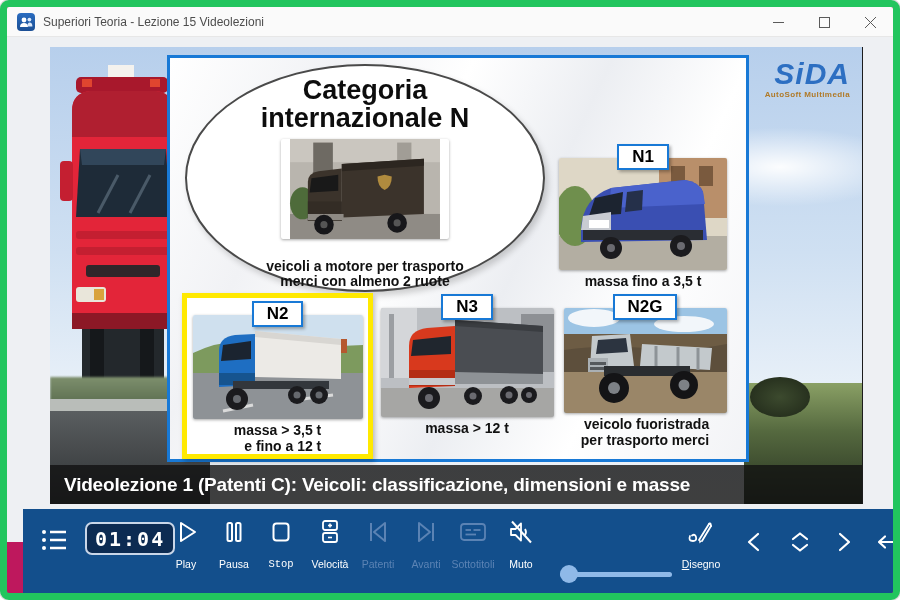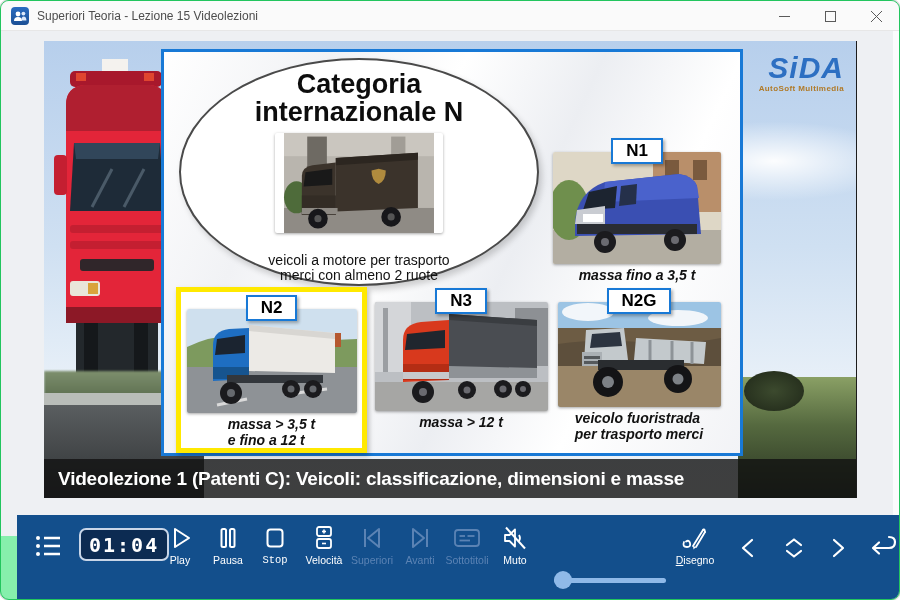--- a/index.html
+++ b/index.html
@@ -1,18 +1,18 @@
 <!DOCTYPE html>
 <html><head>
 <meta charset="utf-8">
 <style>
   * { margin:0; padding:0; box-sizing:border-box; }
   html,body { width:900px; height:600px; background:#fff; font-family:"Liberation Sans", sans-serif; overflow:hidden; }
   .window { position:relative; width:900px; height:600px; border-radius:9px; overflow:hidden;
-            border:1px solid #22c55e; background:#86efac; box-shadow:0 0 0 1px rgba(0,0,0,.15); }
+            border:7px solid #22c55e; background:#be185d; box-shadow:0 0 0 1px rgba(0,0,0,.15); }
 
   
   .titlebar { position:absolute; left:0; top:0; width:100%; height:30px; background:#fafafa;
               border-bottom:1px solid #e7e7e7; display:flex; align-items:center; padding-left:10px; }
   .app-icon { width:18px; height:18px; border-radius:4px; background:linear-gradient(#2a6cc0,#1b4f94);
               display:flex; align-items:center; justify-content:center; margin-right:8px; flex:0 0 auto; }
   .win-title { font-size:12px; color:#4d4d4d; }
   .win-controls { position:absolute; right:0; top:0; height:30px; display:flex; }
   .win-btn { width:46px; height:30px; display:flex; align-items:center; justify-content:center; color:#5a5a5a; }
   .win-btn svg { display:block; }
@@ -40,40 +40,40 @@
   .brand-tag { font-size:8px; font-weight:bold; color:#b07a28; margin-top:2px; letter-spacing:.4px; }
 
   
   .slide { position:absolute; left:117px; top:8px; width:582px; height:407px; border:3px solid #1879d6;
            background:linear-gradient(115deg,#ffffff 0%,#f1f2f5 22%,#ffffff 40%,#eceef2 58%,#ffffff 76%,#f2f3f6 100%); }
   .ellipse { position:absolute; left:15px; top:6px; width:360px; height:228px; background:#fff;
              border:2px solid #4a4a4a; border-radius:50%; box-shadow:3px 4px 6px rgba(0,0,0,.18);
              display:flex; flex-direction:column; align-items:center; justify-content:flex-start; padding-top:10px; }
   .slide-title { font-size:27px; font-weight:bold; color:#0d0d0d; text-align:center; line-height:1.05; }
   .photo { border-radius:2px; box-shadow:0 1px 3px rgba(0,0,0,.35); display:block; }
-  .definition { font-size:14px; font-weight:normal; color:#111; text-align:center; line-height:1.12; margin-top:20px; }
+  .definition { font-size:14px; font-weight:bold; color:#111; text-align:center; line-height:1.12; margin-top:20px; }
 
   .ncard { position:absolute; display:flex; flex-direction:column; align-items:center; }
   .nlabel { background:#fff; border:2px solid #1879d6; padding:0 13px; font-size:17px; font-weight:bold; color:#000;
             line-height:22px; z-index:2; margin-bottom:-12px; box-shadow:2px 2px 3px rgba(0,0,0,.3); }
-  .ncaption { font-size:14px; font-weight:bold; color:#111; text-align:left; line-height:1.12; margin-top:4px;font-style:italic; }
+  .ncaption { font-size:14px; font-weight:bold; color:#111; text-align:right; line-height:1.12; margin-top:4px; }
   .n2-box { position:absolute; left:12px; top:235px; width:191px; height:166px; border:5px solid #ffe900;
             background:#fff; box-shadow:2px 3px 5px rgba(0,0,0,.25);padding-left:43px; }
   .n2-inner { position:absolute; left:0; top:0; width:100%; display:flex; flex-direction:column; align-items:center; }
 
   
   .vcaption { position:absolute; left:0; bottom:0; width:100%; height:39px; background:rgba(18,18,18,.8);
               display:flex; align-items:center; padding-left:14px; }
   .vcaption span { color:#fff; font-size:19px; font-weight:bold; letter-spacing:-.2px; }
 
   
   .toolbar { position:absolute; left:16px; bottom:0; width:900px; height:84px; background:#134f8c; }
   .tb-btn { position:absolute; top:10px; display:flex; flex-direction:column; align-items:center; color:#fff; }
   .tb-btn svg { display:block; }
-  .tb-label { font-size:10.5px; margin-top:3px; color:#fff; white-space:nowrap; }
+  .tb-label { font-size:10.5px; margin-top:13px; color:#fff; white-space:nowrap; }
   .dim, .dim .tb-label { color:#5b83b4; }
   .dim svg * { stroke:#5b83b4 !important; }
   .underline-first::first-letter { text-decoration:underline; }
   .timer { position:absolute; left:62px; top:13px; background:#0c2b52; border:2px solid #c9d6e8; border-radius:7px;
            padding:3px 8px 2px; color:#fff; font-family:"DejaVu Sans Mono", monospace; font-weight:bold;
            font-size:20px; letter-spacing:2px; }
   .slider { position:absolute; left:537px; top:56px; width:112px; height:18px; top:56px; }
   .slider { top:56px; }
   .slider-track { position:absolute; left:0; top:7px; width:112px; height:5px; border-radius:3px; background:#8fb9e8; }
   .slider-thumb { position:absolute; left:0px; top:0px; width:18px; height:18px; border-radius:50%; background:#8fb9e8; }
@@ -356,21 +356,21 @@
         <line x1="11" y1="18.5" x2="15" y2="18.5" stroke="#fff" stroke-width="1.6"></line>
       </svg>
       <span class="tb-label">Velocità</span>
     </div>
 
     <div class="tb-btn dim" style="left:325px; width:60px;">
       <svg width="28" height="26" viewBox="0 0 28 26">
         <line x1="7" y1="4" x2="7" y2="22" stroke="#5b83b4" stroke-width="2"></line>
         <polygon points="21,4 10,13 21,22" fill="none" stroke="#5b83b4" stroke-width="2" stroke-linejoin="round"></polygon>
       </svg>
-      <span class="tb-label">Superiori</span>
+      <span class="tb-label">Patenti</span>
     </div>
 
     <div class="tb-btn dim" style="left:373px; width:60px;">
       <svg width="28" height="26" viewBox="0 0 28 26">
         <polygon points="7,4 18,13 7,22" fill="none" stroke="#5b83b4" stroke-width="2" stroke-linejoin="round"></polygon>
         <line x1="21" y1="4" x2="21" y2="22" stroke="#5b83b4" stroke-width="2"></line>
       </svg>
       <span class="tb-label">Avanti</span>
     </div>
 

